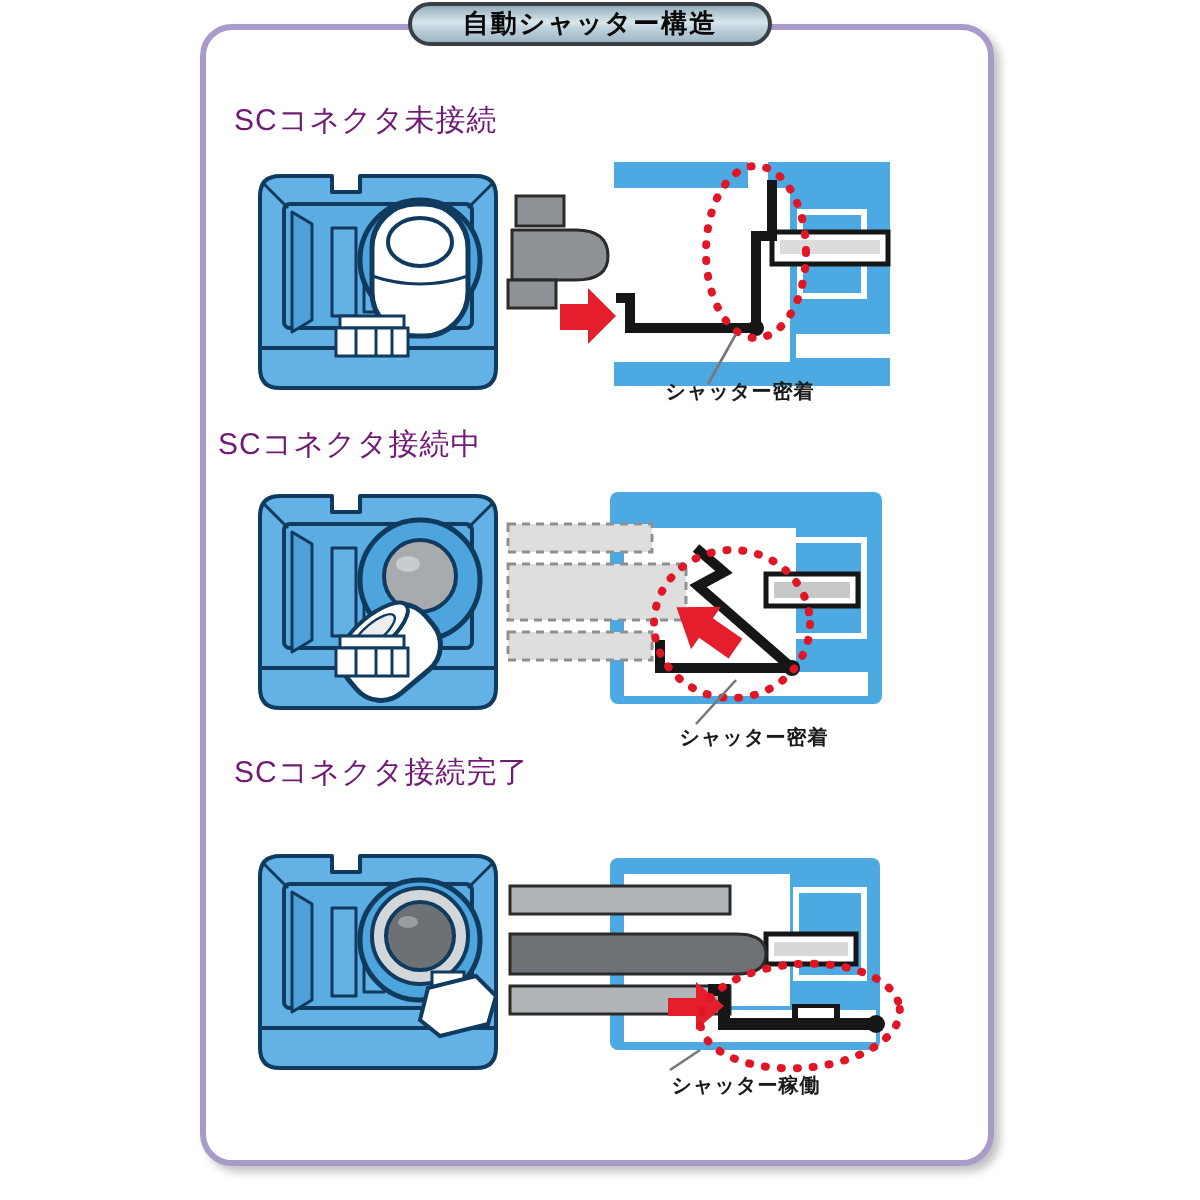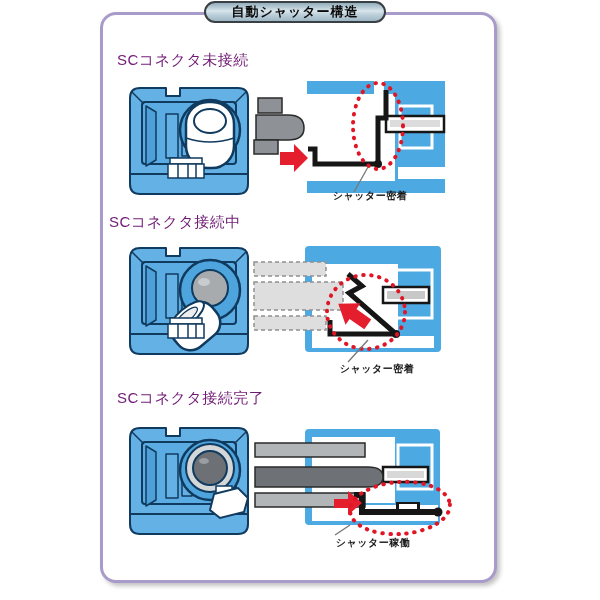--- a/index.html
+++ b/index.html
@@ -160,21 +160,21 @@
   <g transform="translate(103,72) rotate(215)">
     <path d="M-18,-6 H0 V-13 L18,0 L0,13 V6 H-18 Z" fill="#e41e2d"></path>
   </g>
 
   <ellipse cx="116" cy="70" rx="39" ry="37" fill="none" stroke="#e01525" stroke-width="4" stroke-dasharray="0.5 7.5" stroke-linecap="round"></ellipse>
   <line x1="118" y1="98" x2="98" y2="120" stroke="#777777" stroke-width="1.3"></line>
 </svg>
 
 <div class="abs shutter-label" style="left:307px;top:362px">シャッター密着</div>
 
-<div class="abs panel-heading" style="left:117px;top:389px">SCコネクタ接続完了</div>
+<div class="abs panel-heading" style="left:117px;top:377px">SCコネクタ接続完了</div>
 
 <svg class="abs" style="left:118px;top:414px" width="140" height="126" viewBox="0 0 140 126">
   <g stroke="#103a5e" stroke-width="2" fill="#64b1e6" stroke-linejoin="round">
     <path d="M12,24 Q12,14 22,14 H48 V22 H62 V14 H120 Q130,14 130,24 V100 H12 Z"></path>
     <path d="M12,100 H130 V110 Q130,120 120,120 H22 Q12,120 12,110 Z"></path>
     <rect x="24" y="28" width="94" height="62" rx="3" fill="#5aace3"></rect>
     <line x1="14" y1="18" x2="26" y2="30" stroke-width="1.5"></line>
     <line x1="128" y1="18" x2="116" y2="30" stroke-width="1.5"></line>
     <polygon points="28,32 38,38 38,86 28,92" fill="#4ea0d8" stroke-width="1.5"></polygon>
     <rect x="48" y="40" width="12" height="44" stroke-width="1.5"></rect>

